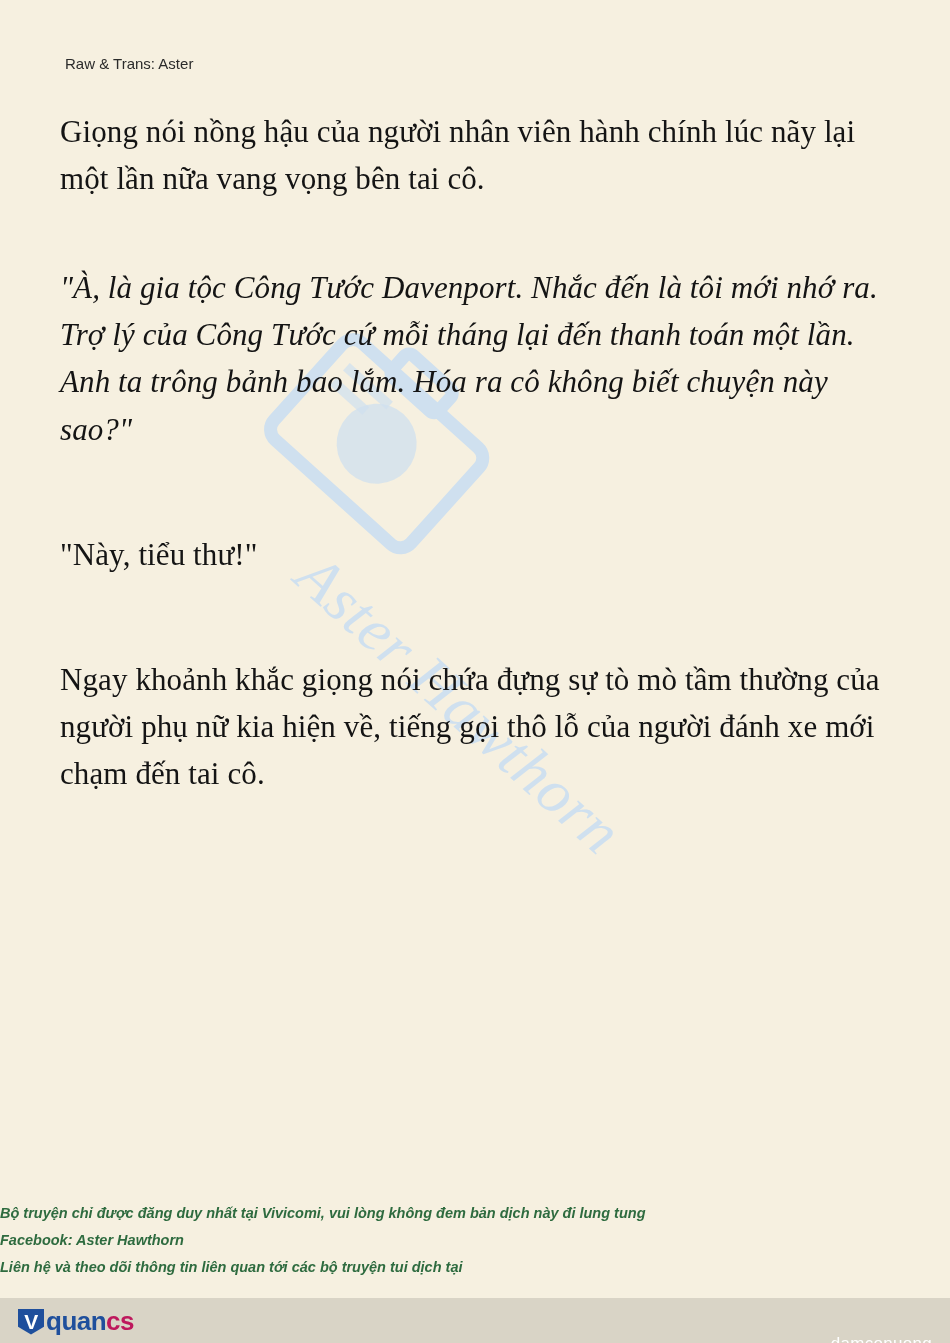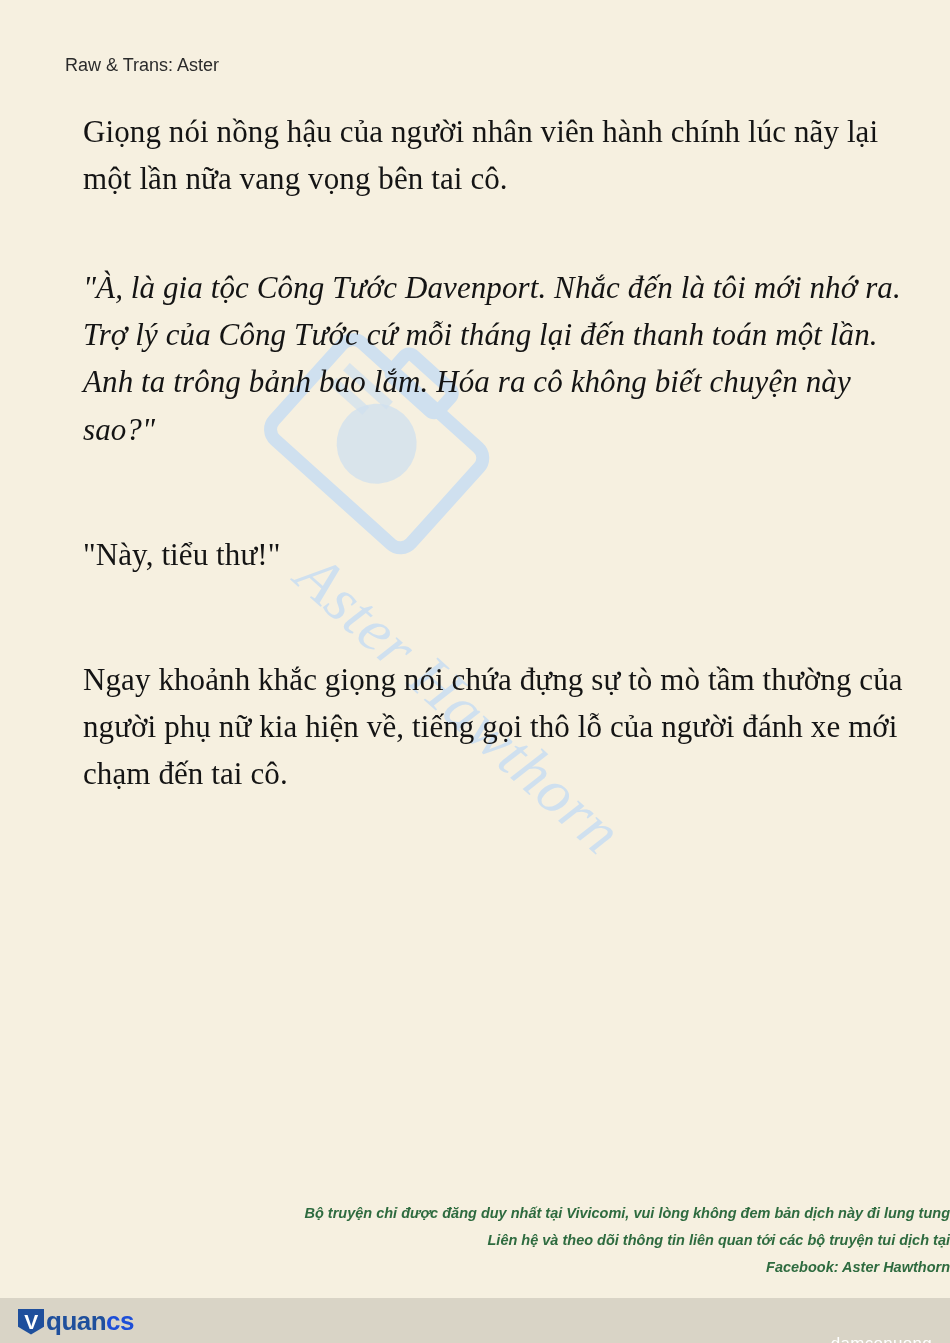--- a/index.html
+++ b/index.html
@@ -54,29 +54,29 @@
     transform: rotate(42deg);
     transform-origin: center center;
   }
 
   
   .credit {
     position: absolute;
     left: 65px;
     top: 55px;
     font-family: "Liberation Sans", sans-serif;
-    font-size: 18px;
+    font-size: 15px;
     color: #2b2b2b;
     z-index: 3;
   }
 
   
   .content {
     position: absolute;
-    left: 83px;
+    left: 60px;
     top: 108px;
     width: 830px;
     z-index: 3;
   }
   .para {
     font-size: 31px;
     line-height: 1.52;
     color: #141414;
     margin: 0 0 62px 0;
     letter-spacing: 0.1px;
@@ -87,21 +87,21 @@
   .para.gap-big {
     margin-bottom: 78px;
   }
 
   
   .footer-note {
     position: absolute;
     left: 0;
     top: 1200px;
     width: 950px;
-    text-align: right;
+    text-align: left;
     font-family: "Liberation Sans", sans-serif;
     font-style: italic;
     font-weight: bold;
     font-size: 14.5px;
     line-height: 1.85;
     color: #2e6b3f;
     z-index: 3;
   }
   .footer-note div {
     white-space: nowrap;
@@ -136,21 +136,21 @@
     background: #1f4f9c;
     color: #ffffff;
     text-align: center;
     line-height: 26px;
     font-size: 21px;
     font-weight: bold;
     margin-right: 2px;
     clip-path: polygon(0 0, 100% 0, 100% 70%, 50% 100%, 0 70%);
   }
   .brand-y {
-    color: #1d4ed8;
+    color: #be185d;
   }
   .bottom-right {
     position: absolute;
     right: 18px;
     top: 12px;
     font-family: "Liberation Sans", sans-serif;
     font-size: 17px;
     color: #ffffff;
     letter-spacing: 0.3px;
     margin-top: 24px;
@@ -176,22 +176,22 @@
 
   <div class="content">
     <p class="para">Giọng nói nồng hậu của người nhân viên hành chính lúc nãy lại một lần nữa vang vọng bên tai cô.</p>
     <p class="para italic gap-big">"À, là gia tộc Công Tước Davenport. Nhắc đến là tôi mới nhớ ra. Trợ lý của Công Tước cứ mỗi tháng lại đến thanh toán một lần. Anh ta trông bảnh bao lắm. Hóa ra cô không biết chuyện này sao?"</p>
     <p class="para gap-big">"Này, tiểu thư!"</p>
     <p class="para">Ngay khoảnh khắc giọng nói chứa đựng sự tò mò tầm thường của người phụ nữ kia hiện về, tiếng gọi thô lỗ của người đánh xe mới chạm đến tai cô.</p>
   </div>
 
   <div class="footer-note">
     <div>Bộ truyện chỉ được đăng duy nhất tại Vivicomi, vui lòng không đem bản dịch này đi lung tung</div>
+    <div>Facebook: Aster Hawthorn</div>
     <div>Liên hệ và theo dõi thông tin liên quan tới các bộ truyện tui dịch tại</div>
-    <div>Facebook: Aster Hawthorn</div>
   </div>
 
   <div class="bottom-bar">
     <div class="brand">
       <span class="brand-v">V</span>
         <span>quan</span>
         <span class="brand-y">cs</span>
     </div>
     <div class="bottom-right">damconuong</div>
   </div>

